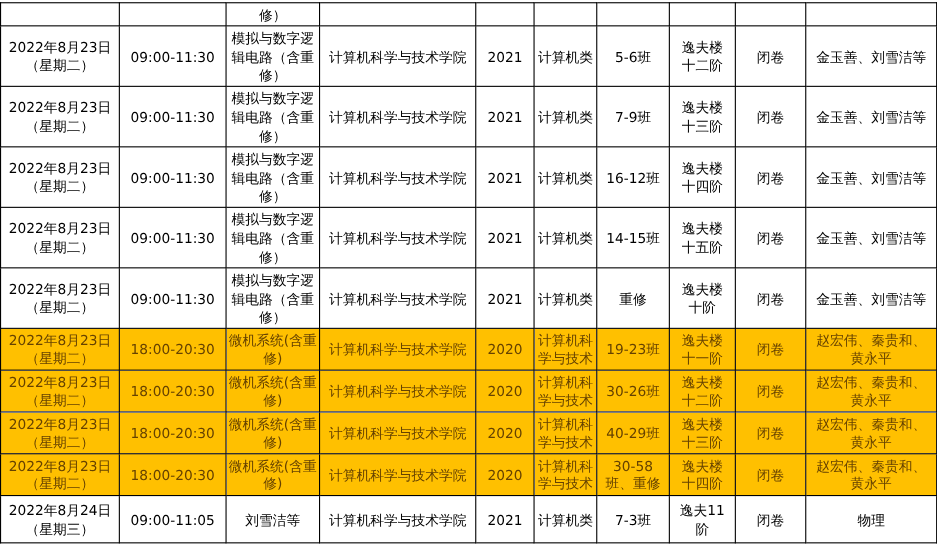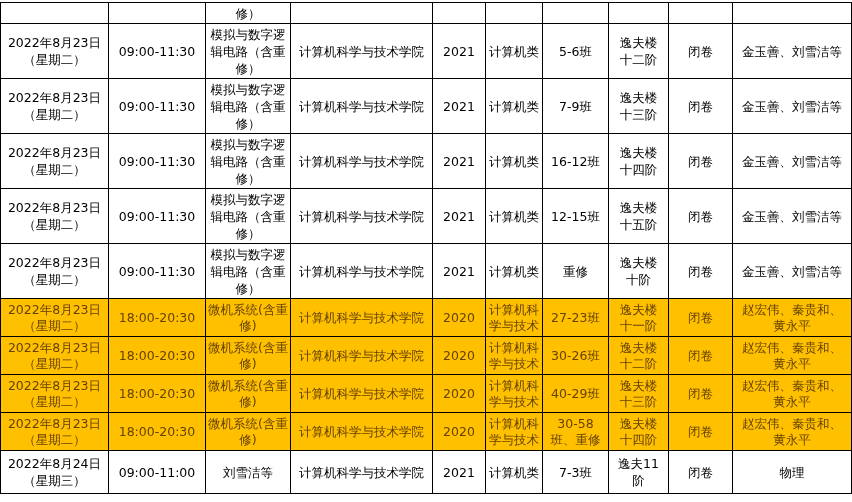--- a/index.html
+++ b/index.html
@@ -123,21 +123,21 @@
         <tr class="row-std">
           <td>2022年8月23日
 （星期二）</td>
           <td>09:00-11:30</td>
           <td>模拟与数字逻
 辑电路（含重
 修）</td>
           <td>计算机科学与技术学院</td>
           <td>2021</td>
           <td>计算机类</td>
-          <td>12-15班</td>
+          <td>14-15班</td>
           <td>逸夫楼
 十五阶</td>
           <td>闭卷</td>
           <td>金玉善、刘雪洁等</td>
         </tr>
         <tr class="row-std">
           <td>2022年8月23日
 （星期二）</td>
           <td>09:00-11:30</td>
           <td>模拟与数字逻
@@ -155,21 +155,21 @@
         <tr class="row-hl" style="background-color: rgb(255, 192, 0); color: rgb(102, 66, 0);">
           <td>2022年8月23日
 （星期二）</td>
           <td>18:00-20:30</td>
           <td>微机系统(含重
 修)</td>
           <td>计算机科学与技术学院</td>
           <td>2020</td>
           <td>计算机科
 学与技术</td>
-          <td>27-23班</td>
+          <td>19-23班</td>
           <td>逸夫楼
 十一阶</td>
           <td>闭卷</td>
           <td>赵宏伟、秦贵和、
 黄永平</td>
         </tr>
         <tr class="row-hl" style="background-color: rgb(255, 192, 0); color: rgb(102, 66, 0);">
           <td>2022年8月23日
 （星期二）</td>
           <td>18:00-20:30</td>
@@ -217,21 +217,21 @@
 班、重修</td>
           <td>逸夫楼
 十四阶</td>
           <td>闭卷</td>
           <td>赵宏伟、秦贵和、
 黄永平</td>
         </tr>
         <tr class="row-last">
           <td>2022年8月24日
 （星期三）</td>
-          <td>09:00-11:00</td>
+          <td>09:00-11:05</td>
           <td>刘雪洁等</td>
           <td>计算机科学与技术学院</td>
           <td>2021</td>
           <td>计算机类</td>
           <td>7-3班</td>
           <td>逸夫11
 阶</td>
           <td>闭卷</td>
           <td>物理</td>
         </tr>

